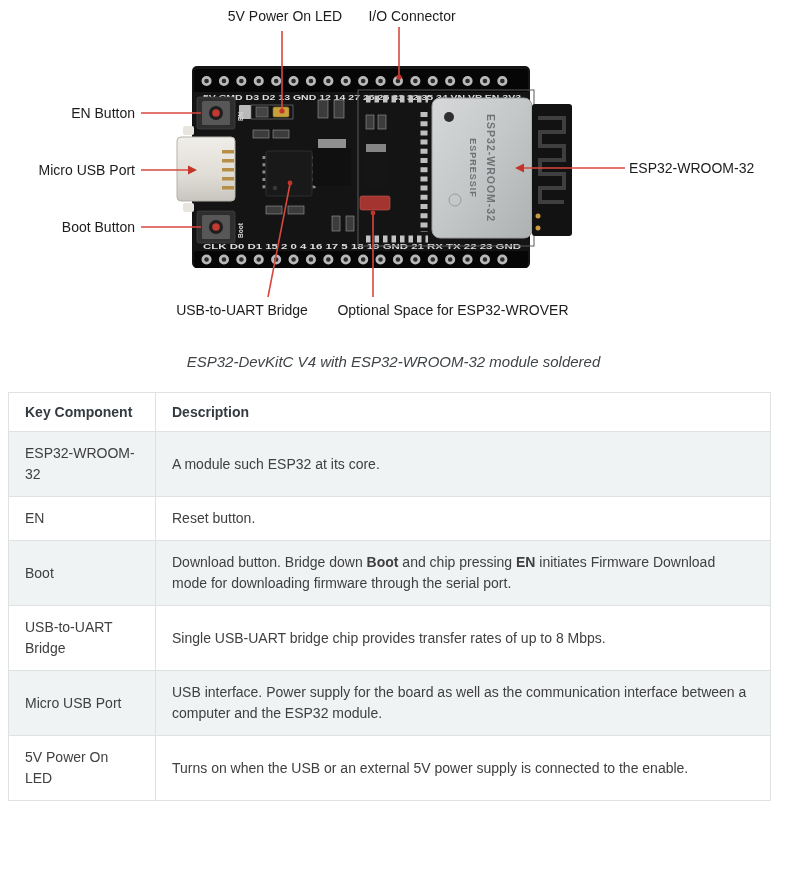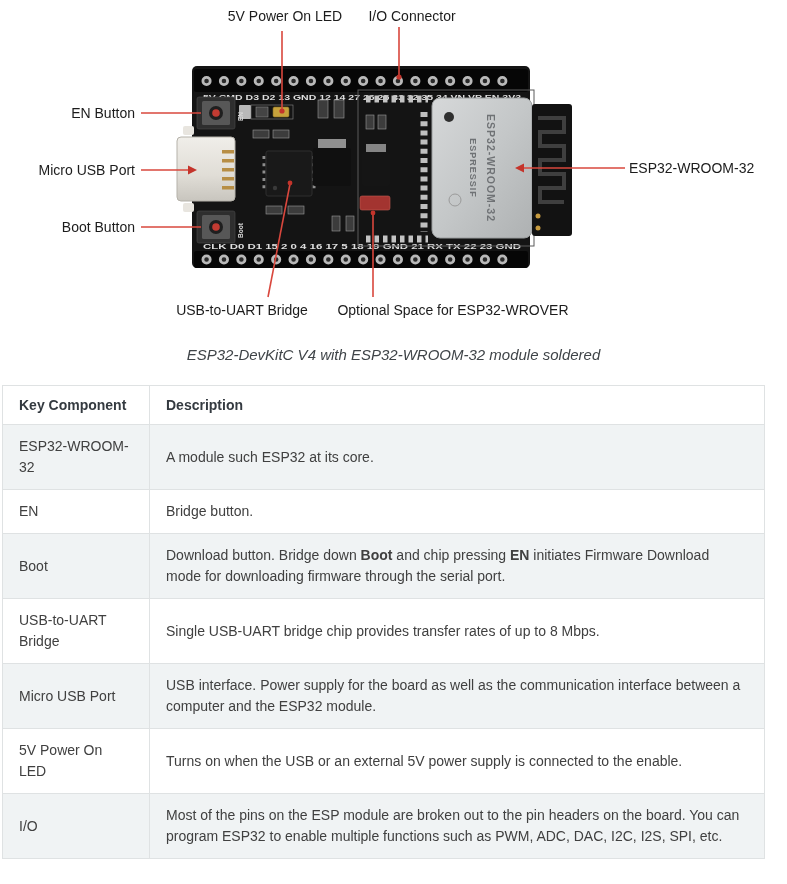--- a/index.html
+++ b/index.html
@@ -7,23 +7,23 @@
   .page { width:787px; height:884px; background:#fff; overflow:hidden; position:relative; }
 
   .figure { position:relative; width:787px; height:330px; }
   .figure svg { display:block; }
   svg text { font-family:"Liberation Sans", sans-serif; }
   .callout-label { font-size:14px; fill:#1c1c1c; }
   .pin-text { font-size:6.4px; font-weight:bold; fill:#dedede; }
   .silk-text { font-size:6.5px; font-weight:bold; fill:#d8d8d8; }
   .module-text { fill:#6f7275; letter-spacing:1px; }
 
-  .caption { margin-top:16px; text-align:center; font-size:15px; font-style:italic; color:#3f4448; }
-
-  .tbl-wrap { margin:22px 8px 0 2px; }
+  .caption { margin-top:23px; text-align:center; font-size:15px; font-style:italic; color:#3f4448; }
+
+  .tbl-wrap { margin:22px 8px 0 8px; }
   table { width:763px; border-collapse:collapse; table-layout:fixed; }
   th, td { border:1px solid #dfe2e3; text-align:left; vertical-align:middle; }
   th { font-size:14px; font-weight:bold; color:#343a40; padding:11px 16px; background:#fff; }
   td { font-size:14px; color:#404040; line-height:1.5; padding:11px 16px; }
   col.c1 { width:147px; }
   tbody tr:nth-child(odd) td { background:#f0f3f4; }
   tbody tr:nth-child(even) td { background:#ffffff; }
   td strong { font-weight:bold; color:#404040; }
 </style>
 </head>
@@ -187,39 +187,35 @@
           <th>Description</th>
         </tr>
       </thead>
       <tbody>
         <tr>
           <td>ESP32-WROOM-32</td>
           <td>A module such ESP32 at its core.</td>
         </tr>
         <tr>
           <td>EN</td>
-          <td>Bridge button.</td>
+          <td>Reset button.</td>
         </tr>
         <tr>
           <td>Boot</td>
           <td><span>Download button. Bridge down </span><strong>Boot</strong><span> and chip pressing </span><strong>EN</strong><span> initiates Firmware Download mode for downloading firmware through the serial port.</span></td>
         </tr>
         <tr>
           <td>USB-to-UART Bridge</td>
           <td>Single USB-UART bridge chip provides transfer rates of up to 8 Mbps.</td>
         </tr>
         <tr>
           <td>Micro USB Port</td>
           <td>USB interface. Power supply for the board as well as the communication interface between a computer and the ESP32 module.</td>
         </tr>
         <tr>
           <td>5V Power On LED</td>
           <td>Turns on when the USB or an external 5V power supply is connected to the enable.</td>
-        </tr>
-        <tr>
-          <td>I/O</td>
-          <td>Most of the pins on the ESP module are broken out to the pin headers on the board. You can program ESP32 to enable multiple functions such as PWM, ADC, DAC, I2C, I2S, SPI, etc.</td>
         </tr>
       </tbody>
     </table>
   </div>
 
 </div>
 
 </body></html>

